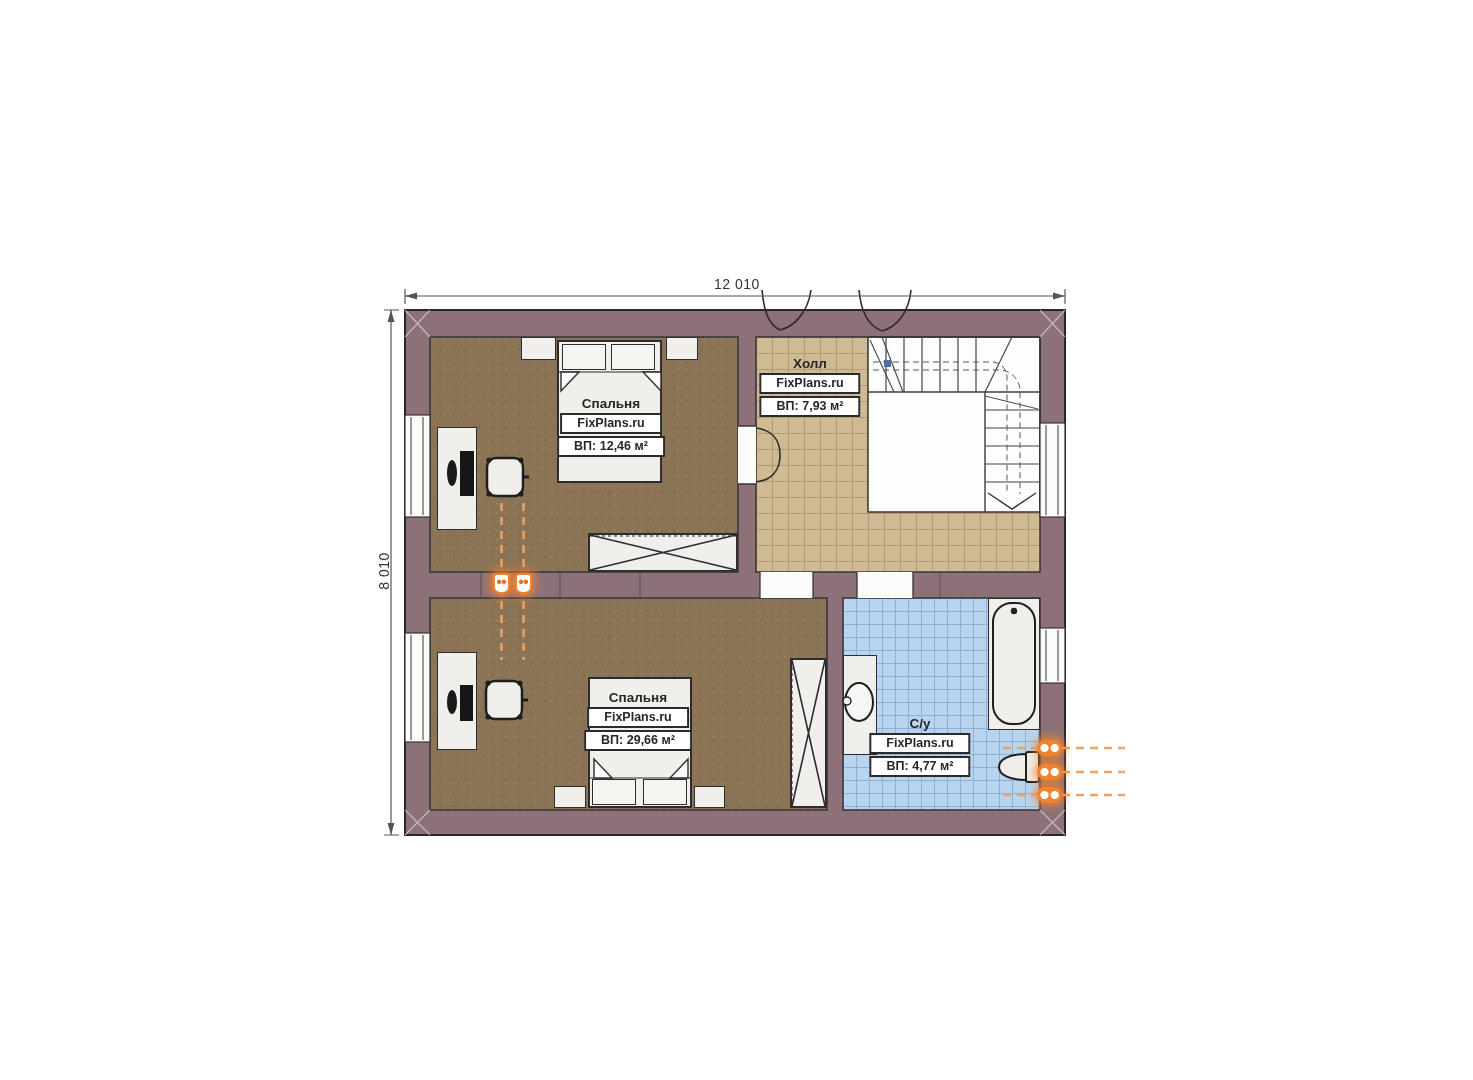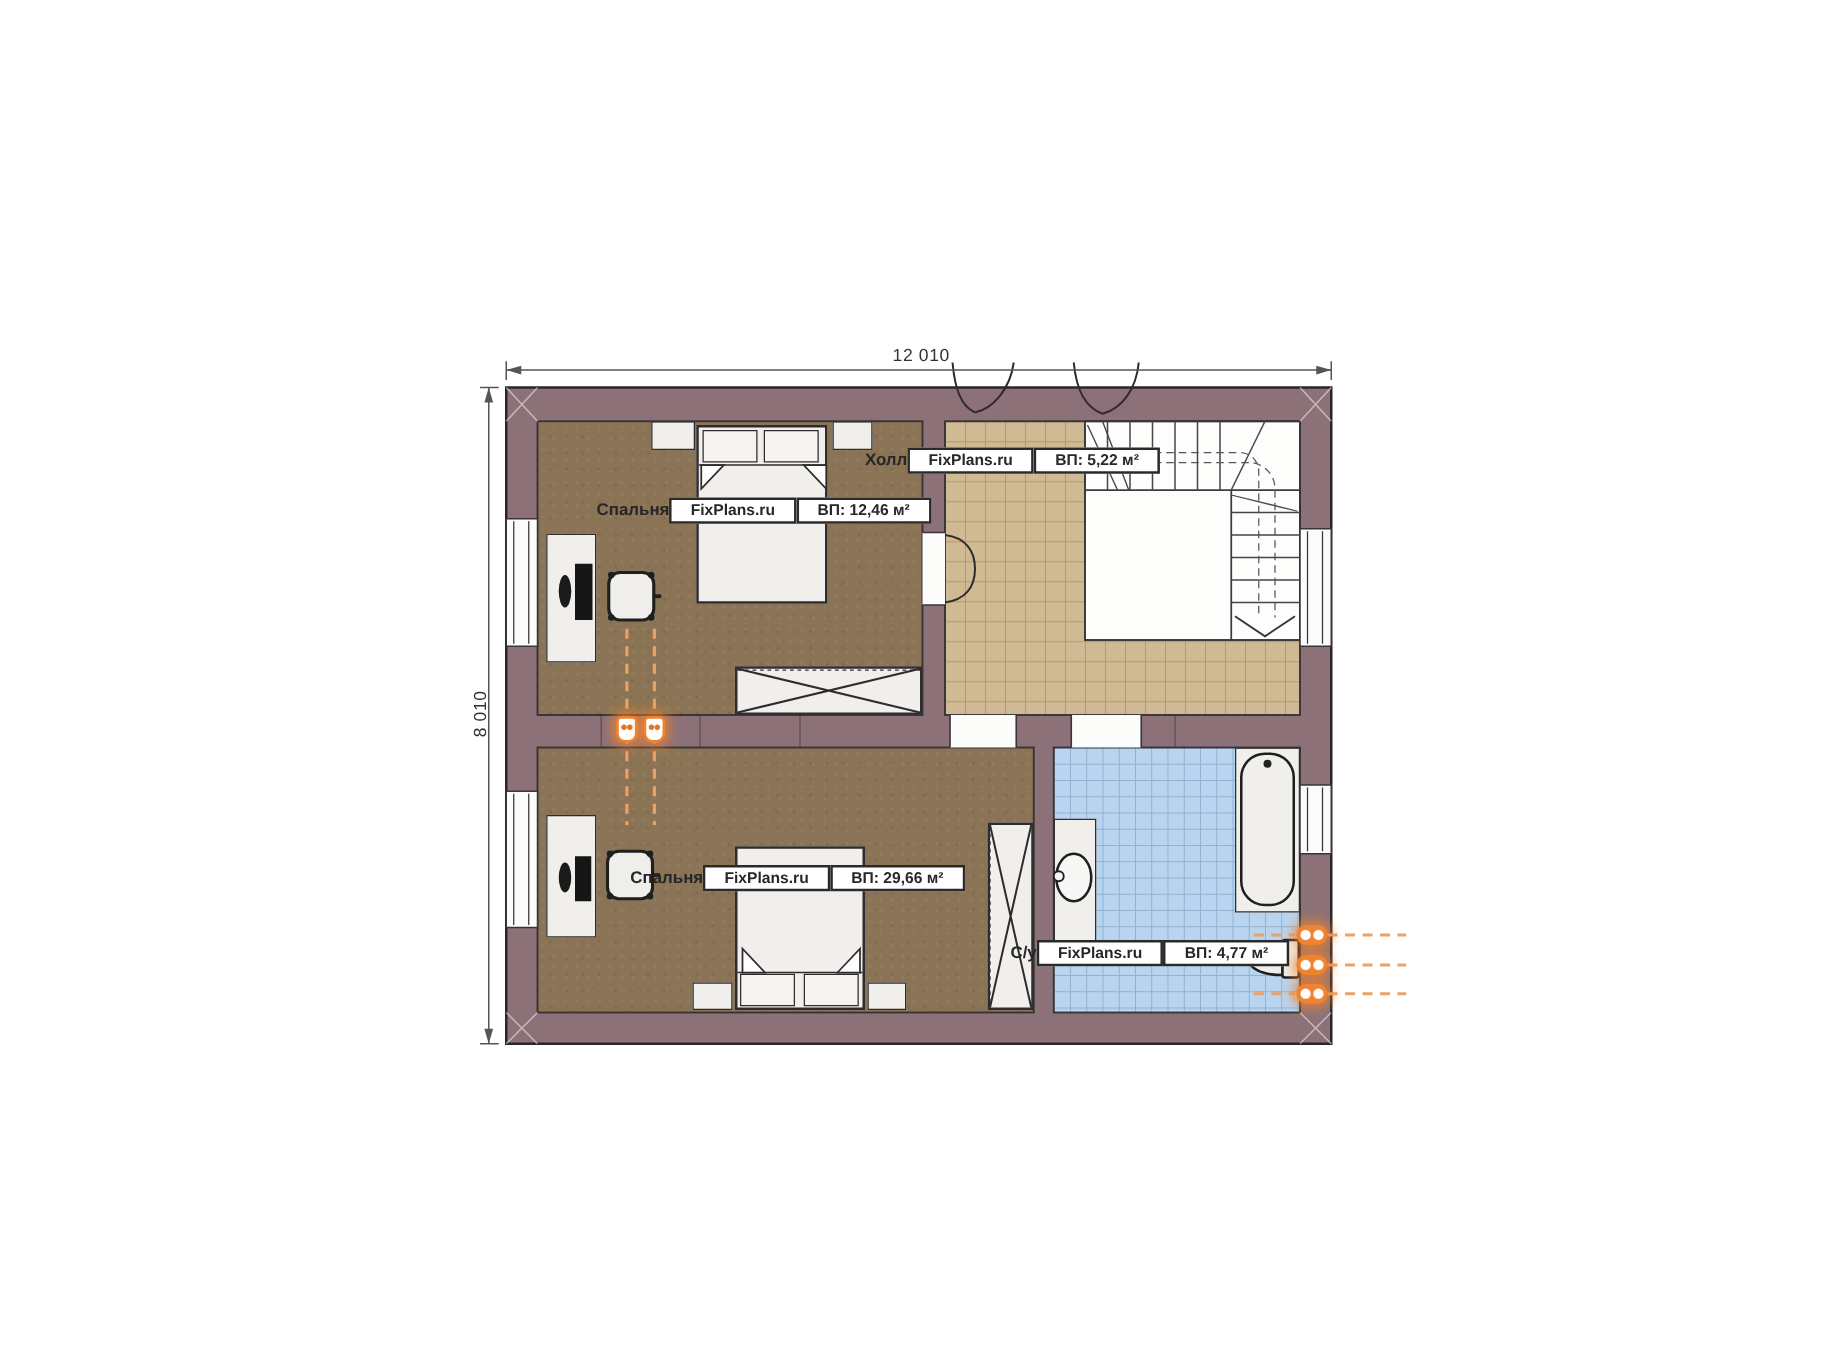--- a/index.html
+++ b/index.html
@@ -33,21 +33,21 @@
     background-image:
       linear-gradient(var(--bath-tile-line) 1px, transparent 1px),
       linear-gradient(90deg, var(--bath-tile-line) 1px, transparent 1px);
     background-size:13px 13px;
   }
   .stairwell{background:#fdfdfc;}
   .furn{background:var(--furniture-fill);border:2px solid var(--furniture-outline);box-sizing:border-box;}
   .furn-thin{background:var(--furniture-fill);border:1.5px solid var(--furniture-outline);box-sizing:border-box;}
   .pillow{background:#f5f4f1;border:1.5px solid var(--furniture-outline);box-sizing:border-box;}
   .monitor{background:#161616;}
-  .room-label{position:absolute;display:flex;flex-direction:row;align-items:center;
+  .room-label{position:absolute;display:flex;flex-direction:column;align-items:center;
               transform:translateX(-50%);z-index:30;}
   .room-name{font-size:13.5px;font-weight:700;color:#272727;line-height:15px;}
   .label-box{font-size:12.5px;font-weight:700;color:#272727;background:#ffffff;
              border:2px solid #2a2a2a;padding:1px 15px;margin-top:2px;white-space:nowrap;line-height:15px;}
   .dim-text{position:absolute;font-size:14px;color:var(--dimension-text);font-weight:400;
             text-align:center;letter-spacing:.5px;z-index:30;}
   .outlet{position:absolute;width:17px;height:21px;border:2px solid var(--accent-orange);
           border-radius:4px 4px 7px 7px;box-sizing:border-box;z-index:25;
           background:
             radial-gradient(circle at 32% 40%, #e87320 1.8px, rgba(0,0,0,0) 2.6px),
@@ -236,28 +236,28 @@
   <div class="hmarker" style="left:1037px;top:787px;"></div>
 
   <div class="room-label" style="left:611px;top:396px;">
     <div class="room-name">Спальня</div>
     <div class="label-box">FixPlans.ru</div>
     <div class="label-box">ВП: 12,46 м²</div>
   </div>
   <div class="room-label" style="left:810px;top:356px;">
     <div class="room-name">Холл</div>
     <div class="label-box">FixPlans.ru</div>
-    <div class="label-box">ВП: 5,22 м²</div>
+    <div class="label-box">ВП: 7,93 м²</div>
   </div>
   <div class="room-label" style="left:638px;top:690px;">
     <div class="room-name">Спальня</div>
     <div class="label-box">FixPlans.ru</div>
     <div class="label-box">ВП: 29,66 м²</div>
   </div>
-  <div class="room-label" style="left:920px;top:716px;margin-top:34px;">
+  <div class="room-label" style="left:920px;top:716px;">
     <div class="room-name">С/у</div>
     <div class="label-box">FixPlans.ru</div>
     <div class="label-box">ВП: 4,77 м²</div>
   </div>
 
   <div class="dim-text" style="left:697px;top:276px;width:80px;">12 010</div>
   <div class="dim-text" style="left:349px;top:563px;width:70px;transform:rotate(-90deg);">8 010</div>
 </div>
 
 </body></html>

